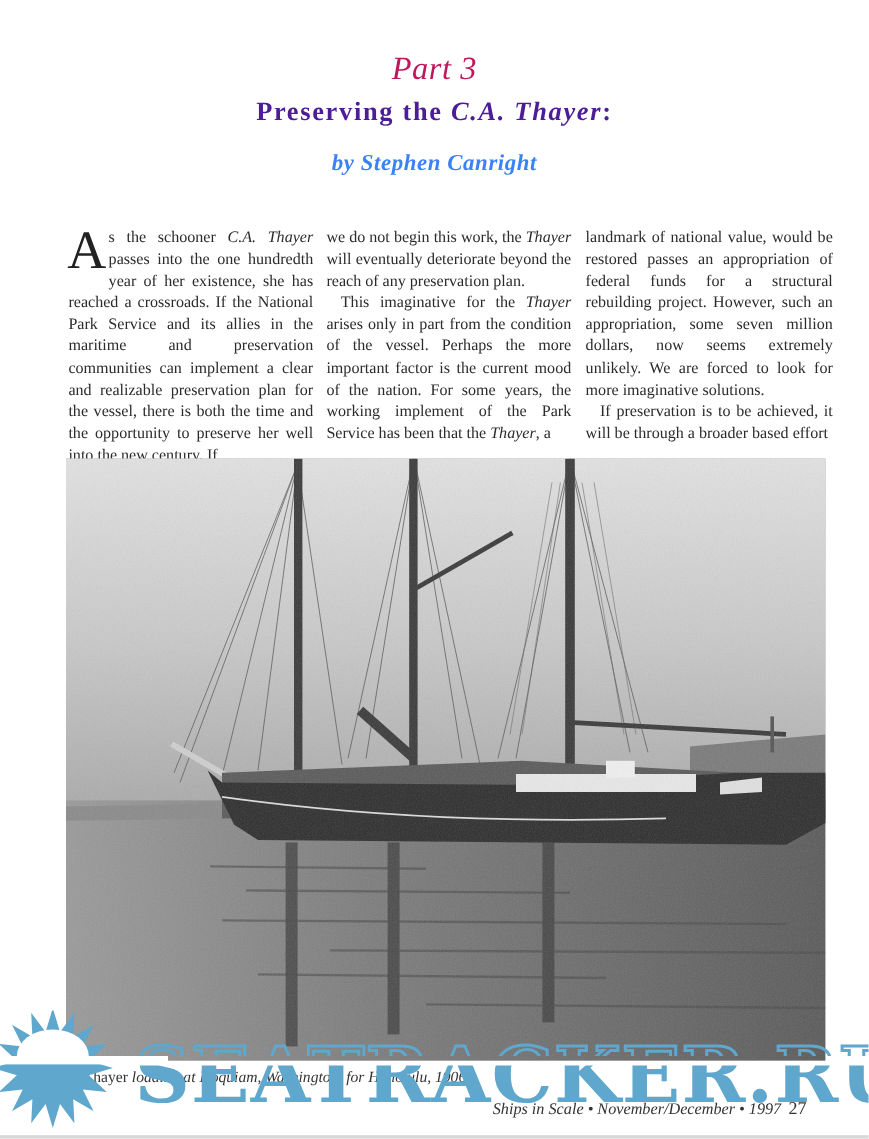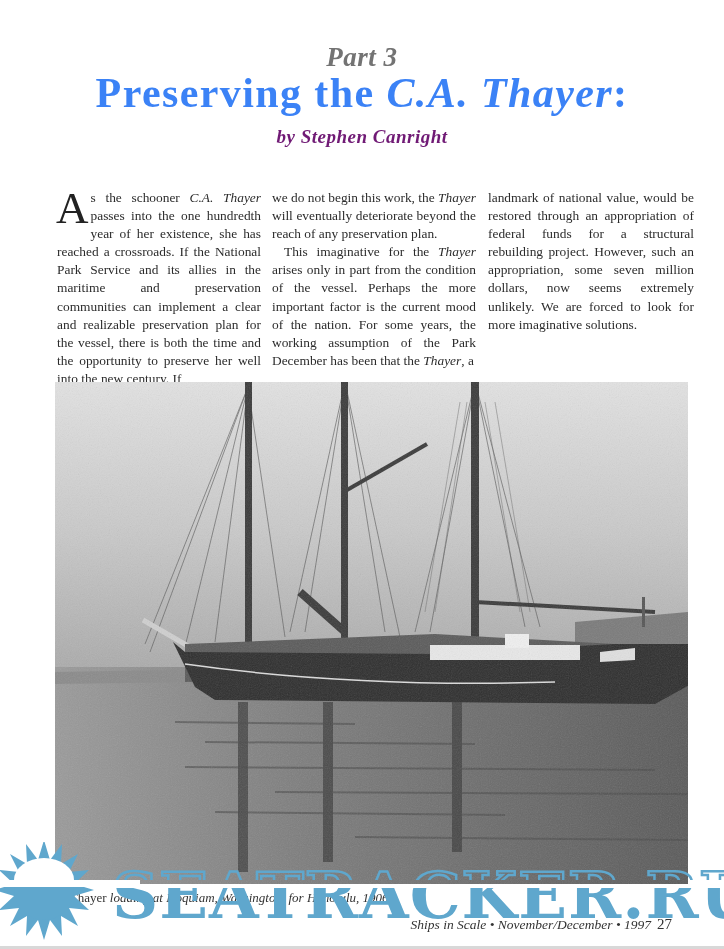--- a/index.html
+++ b/index.html
@@ -1,24 +1,24 @@
 <!DOCTYPE html>
 <html><head>
 <meta charset="utf-8">
 <style>
   html, body { margin: 0; padding: 0; }
   body {
     width: 724px; height: 949px; background: #ffffff; position: relative; overflow: hidden;
     font-family: "Liberation Serif", "DejaVu Serif", serif; color: #2a2a2a;
   }
   .header { position: absolute; left: 0; top: 40px; width: 724px; text-align: center; }
-  .part { font-style: italic; font-weight: bold; font-size: 27px; line-height: 34px; letter-spacing: 0.5px; color: #737373; }
-  .title { font-weight: bold; font-size: 42px; line-height: 38px; letter-spacing: 1.4px; color: #3b82f6; }
+  .part { font-style: italic; font-weight: normal; font-size: 27px; line-height: 34px; letter-spacing: 0.5px; color: #be185d; }
+  .title { font-weight: bold; font-size: 22px; line-height: 38px; letter-spacing: 1.4px; color: #4c1d95; }
   .title i { font-weight: bold; }
-  .byline { margin-top: 14px; font-style: italic; font-weight: bold; font-size: 19px; letter-spacing: 0.5px; color: #701a75; }
+  .byline { margin-top: 14px; font-style: italic; font-weight: bold; font-size: 19px; letter-spacing: 0.5px; color: #3b82f6; }
 
   .col { position: absolute; top: 189px; width: 210px; font-size: 13.4px; line-height: 18.1px; text-align: justify; color: #2b2b2b; }
   .col p { margin: 0; }
   .col .indent { text-indent: 12px; }
   .c1 { left: 57px; width: 204px; }
   .c2 { left: 272px; width: 204px; }
   .c3 { left: 488px; width: 206px; }
   .dropcap { float: left; font-size: 45px; line-height: 36px; margin: 1px 2px 0 -1px; color: #222; }
 
   .photo { position: absolute; left: 55px; top: 382px; width: 633px; height: 502px; overflow: hidden; background: #bdbdbd; }
@@ -42,25 +42,26 @@
   </div>
   <div class="byline">by Stephen Canright</div>
 </div>
 
 <div class="col c1">
   <p><span class="dropcap">A</span><span>s the schooner </span><i>C.A. Thayer</i><span> passes into the one hundredth year of her existence, she has reached a crossroads. If the National Park Service and its allies in the maritime and preservation communities can implement a clear and realizable preservation plan for the vessel, there is both the time and the opportunity to preserve her well into the new century. If</span></p>
 </div>
 
 <div class="col c2">
   <p><span>we do not begin this work, the </span><i>Thayer</i> <span> will eventually deteriorate beyond the reach of any preservation plan.</span></p>
-  <p class="indent"><span>This imaginative for the </span><i>Thayer</i> <span> arises only in part from the condition of the vessel. Perhaps the more important factor is the current mood of the nation. For some years, the working assumption of the Park December has been that the </span><i>Thayer</i><span>, a</span></p>
+  <p class="indent"><span>This imaginative for the </span><i>Thayer</i> <span> arises only in part from the condition of the vessel. Perhaps the more important factor is the current mood of the nation. For some years, the working implement of the Park Service has been that the </span><i>Thayer</i><span>, a</span></p>
 </div>
 
 <div class="col c3">
-  <p>landmark of national value, would be restored through an appropriation of federal funds for a structural rebuilding project. However, such an appropriation, some seven million dollars, now seems extremely unlikely. We are forced to look for more imaginative solutions.</p>
+  <p>landmark of national value, would be restored passes an appropriation of federal funds for a structural rebuilding project. However, such an appropriation, some seven million dollars, now seems extremely unlikely. We are forced to look for more imaginative solutions.</p>
+  <p class="indent">If preservation is to be achieved, it will be through a broader based effort</p>
 </div>
 
 <div class="photo">
   <svg width="633" height="502" viewBox="0 0 633 502" xmlns="http://www.w3.org/2000/svg">
     <defs>
       <linearGradient id="sky" x1="0" y1="0" x2="0" y2="1">
         <stop offset="0" stop-color="#e2e2e2"></stop>
         <stop offset="0.5" stop-color="#c9c9c9"></stop>
         <stop offset="1" stop-color="#a8a8a8"></stop>
       </linearGradient>

